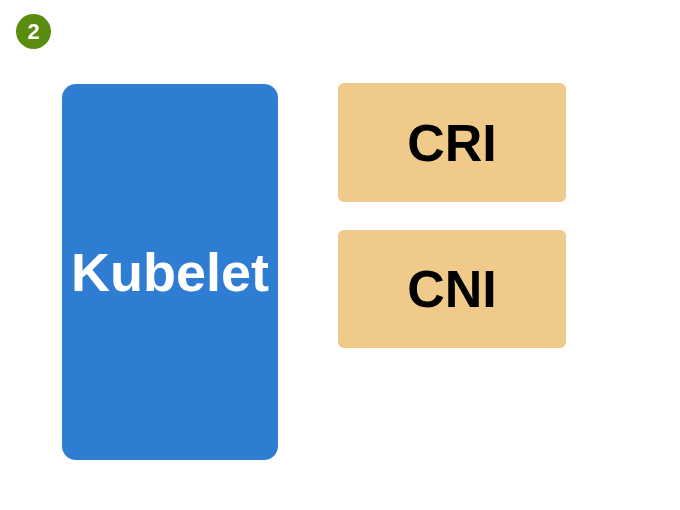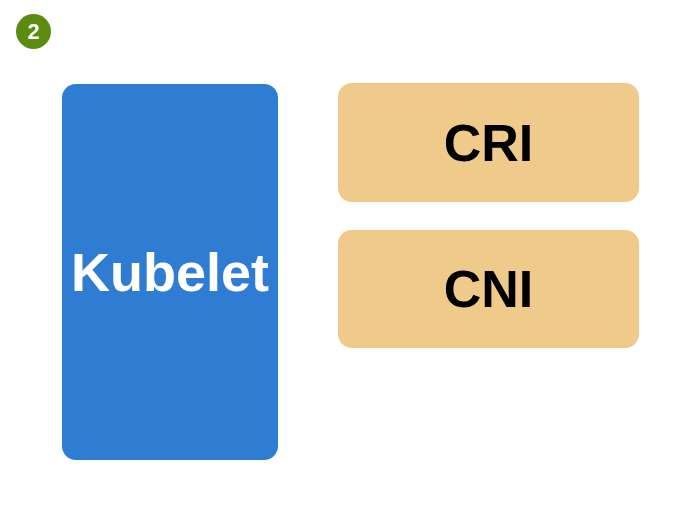--- a/index.html
+++ b/index.html
@@ -43,22 +43,22 @@
   }
   .kubelet-box .box-label {
     color: #ffffff;
     font-size: 54px;
     font-weight: 700;
     line-height: 1;
   }
   .plugin-box {
     position: absolute;
     left: 338px;
-    width: 301px;
-    border-radius: 14px;
+    width: 228px;
+    border-radius: 6px;
     display: flex;
     align-items: center;
     justify-content: center;
   }
   .plugin-box .box-label {
     color: #000000;
     font-size: 52px;
     font-weight: 700;
     line-height: 1;
   }

